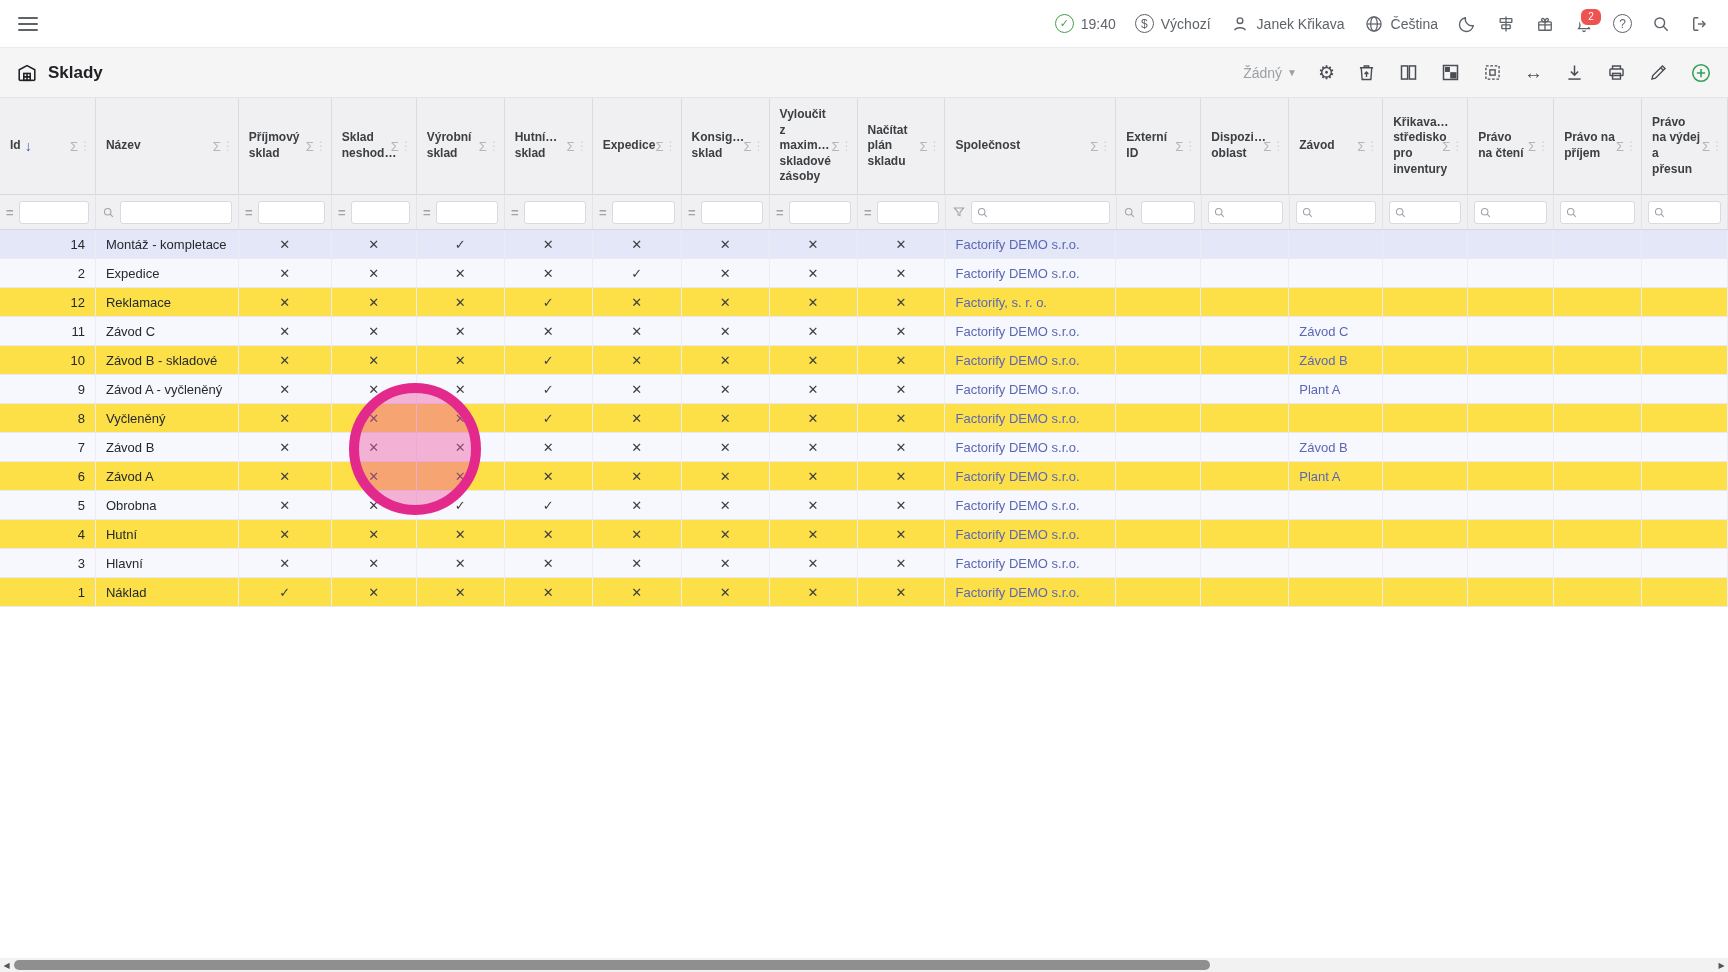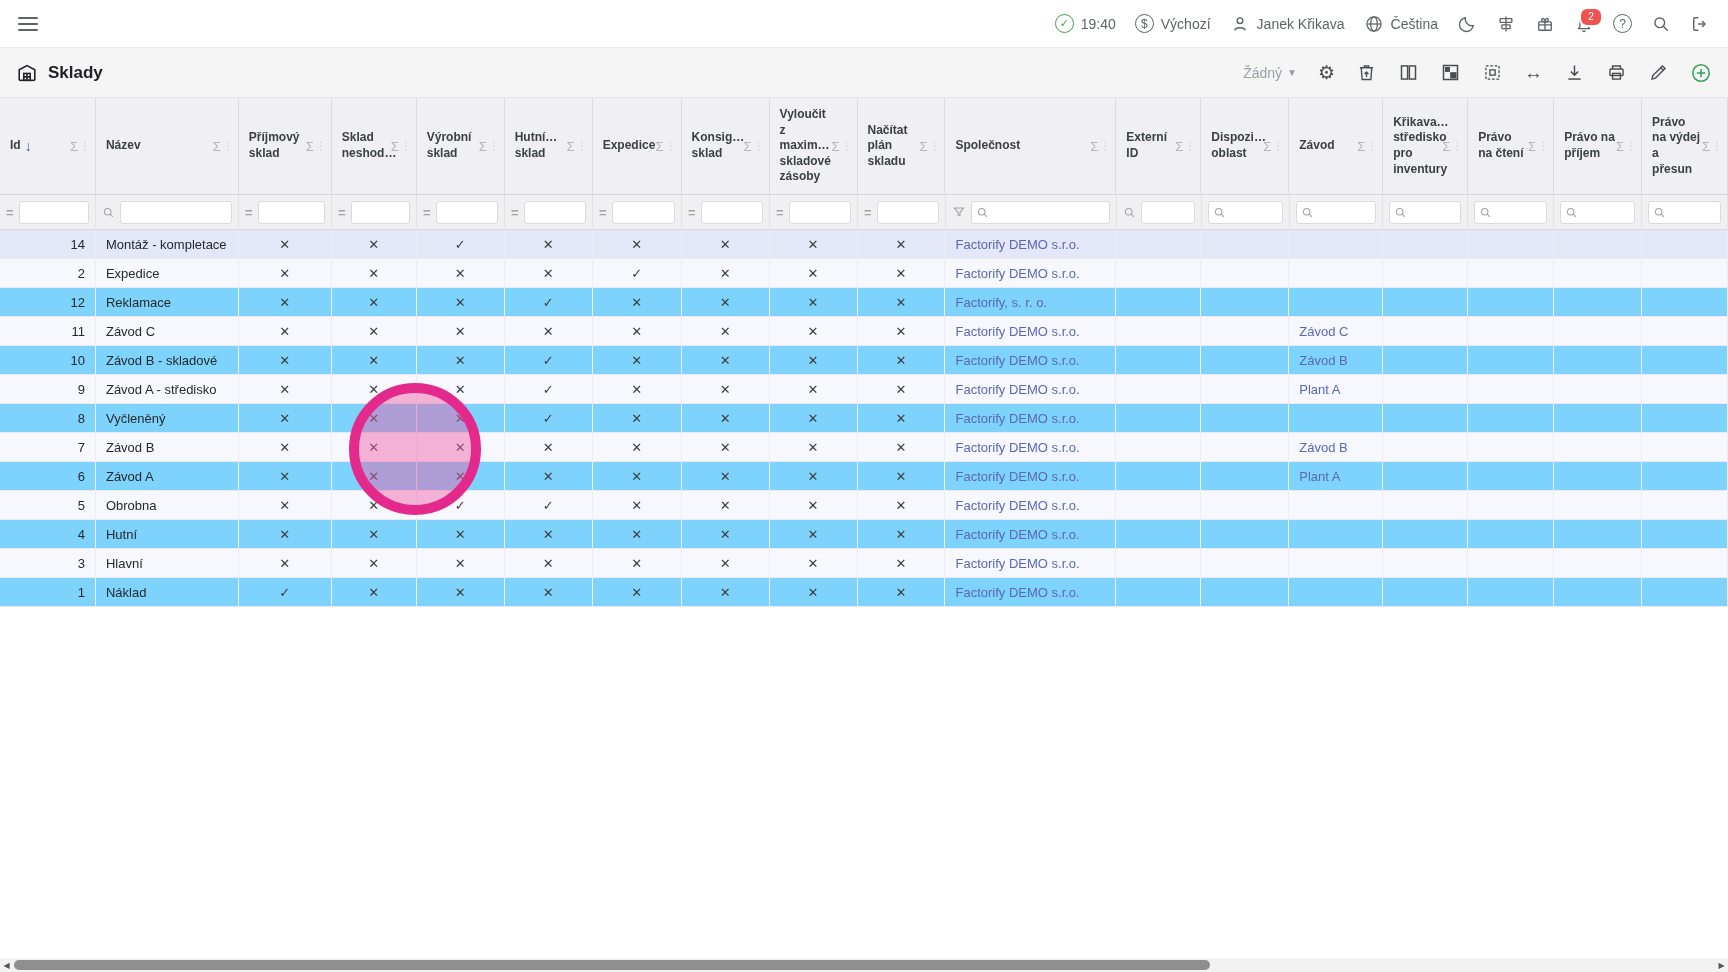--- a/index.html
+++ b/index.html
@@ -44,21 +44,21 @@
   .grid-filters{display:flex;height:34px;background:#f0f0f2;border-bottom:1px solid #d8d8dc;align-items:center;}
   .fcell{display:flex;align-items:center;gap:5px;padding:0 6px;border-right:1px solid #e4e4e8;
          box-sizing:border-box;height:100%;}
   .ficon{color:#a2a2aa;font-size:13px;font-weight:700;flex:none;}
   .finput{flex:1;height:23px;border:1px solid #d9d9de;border-radius:3px;background:#fff;
           min-width:0;padding:0 5px;font-size:12px;font-family:inherit;box-sizing:border-box;outline:none;}
   .fwrap{flex:1;display:flex;align-items:center;height:23px;border:1px solid #d9d9de;border-radius:3px;
          background:#fff;padding:0 4px;gap:4px;min-width:0;box-sizing:border-box;}
   .fwrap input{flex:1;border:none;min-width:0;width:100%;font-size:12px;font-family:inherit;outline:none;padding:0;}
   .grid-body{background:#fff;}
-  .row{display:flex;height:28px;border-bottom:1px solid #e9e9ee;background:#7dd3fc;cursor:pointer;}
+  .row{display:flex;height:28px;border-bottom:1px solid #e9e9ee;background:#fde047;cursor:pointer;}
   .row.alt{background:#f7f8fd;}
   .row.selected{background:#e3e7f7;}
   .cell{display:flex;align-items:center;padding:0 10px;border-right:1px solid #ededf1;
         box-sizing:border-box;font-size:13px;color:#24292e;overflow:hidden;white-space:nowrap;}
   .cell.num{justify-content:flex-end;}
   .cell.bool{justify-content:center;font-weight:500;color:#3c4043;}
   .cell.link{color:#5b67b5;}
   
   .hscroll{position:absolute;left:0;right:0;bottom:0;height:14px;background:#f2f2f2;}
   .hthumb{position:absolute;left:14px;top:2px;width:1196px;height:10px;background:#8f8f8f;border-radius:5px;cursor:grab;}
@@ -590,21 +590,21 @@
           <div class="cell" style="width: 85px;"></div>
           <div class="cell" style="width: 88px;"></div>
           <div class="cell link" style="width: 94px;">Závod B</div>
           <div class="cell" style="width: 85px;"></div>
           <div class="cell" style="width: 86px;"></div>
           <div class="cell" style="width: 88px;"></div>
           <div class="cell" style="width: 86px;"></div>
         </div>
         <div class="row alt">
           <div class="cell num" style="width: 96px;">9</div>
-          <div class="cell" style="width: 143px;">Závod A - středisko</div>
+          <div class="cell" style="width: 143px;">Závod A - vyčleněný</div>
           <div class="cell bool" style="width: 93px;">✕</div>
           <div class="cell bool" style="width: 85px;">✕</div>
           <div class="cell bool" style="width: 88px;">✕</div>
           <div class="cell bool" style="width: 88px;">✓</div>
           <div class="cell bool" style="width: 89px;">✕</div>
           <div class="cell bool" style="width: 88px;">✕</div>
           <div class="cell bool" style="width: 88px;">✕</div>
           <div class="cell bool" style="width: 88px;">✕</div>
           <div class="cell link" style="width: 171px;">Factorify DEMO s.r.o.</div>
           <div class="cell" style="width: 85px;"></div>

